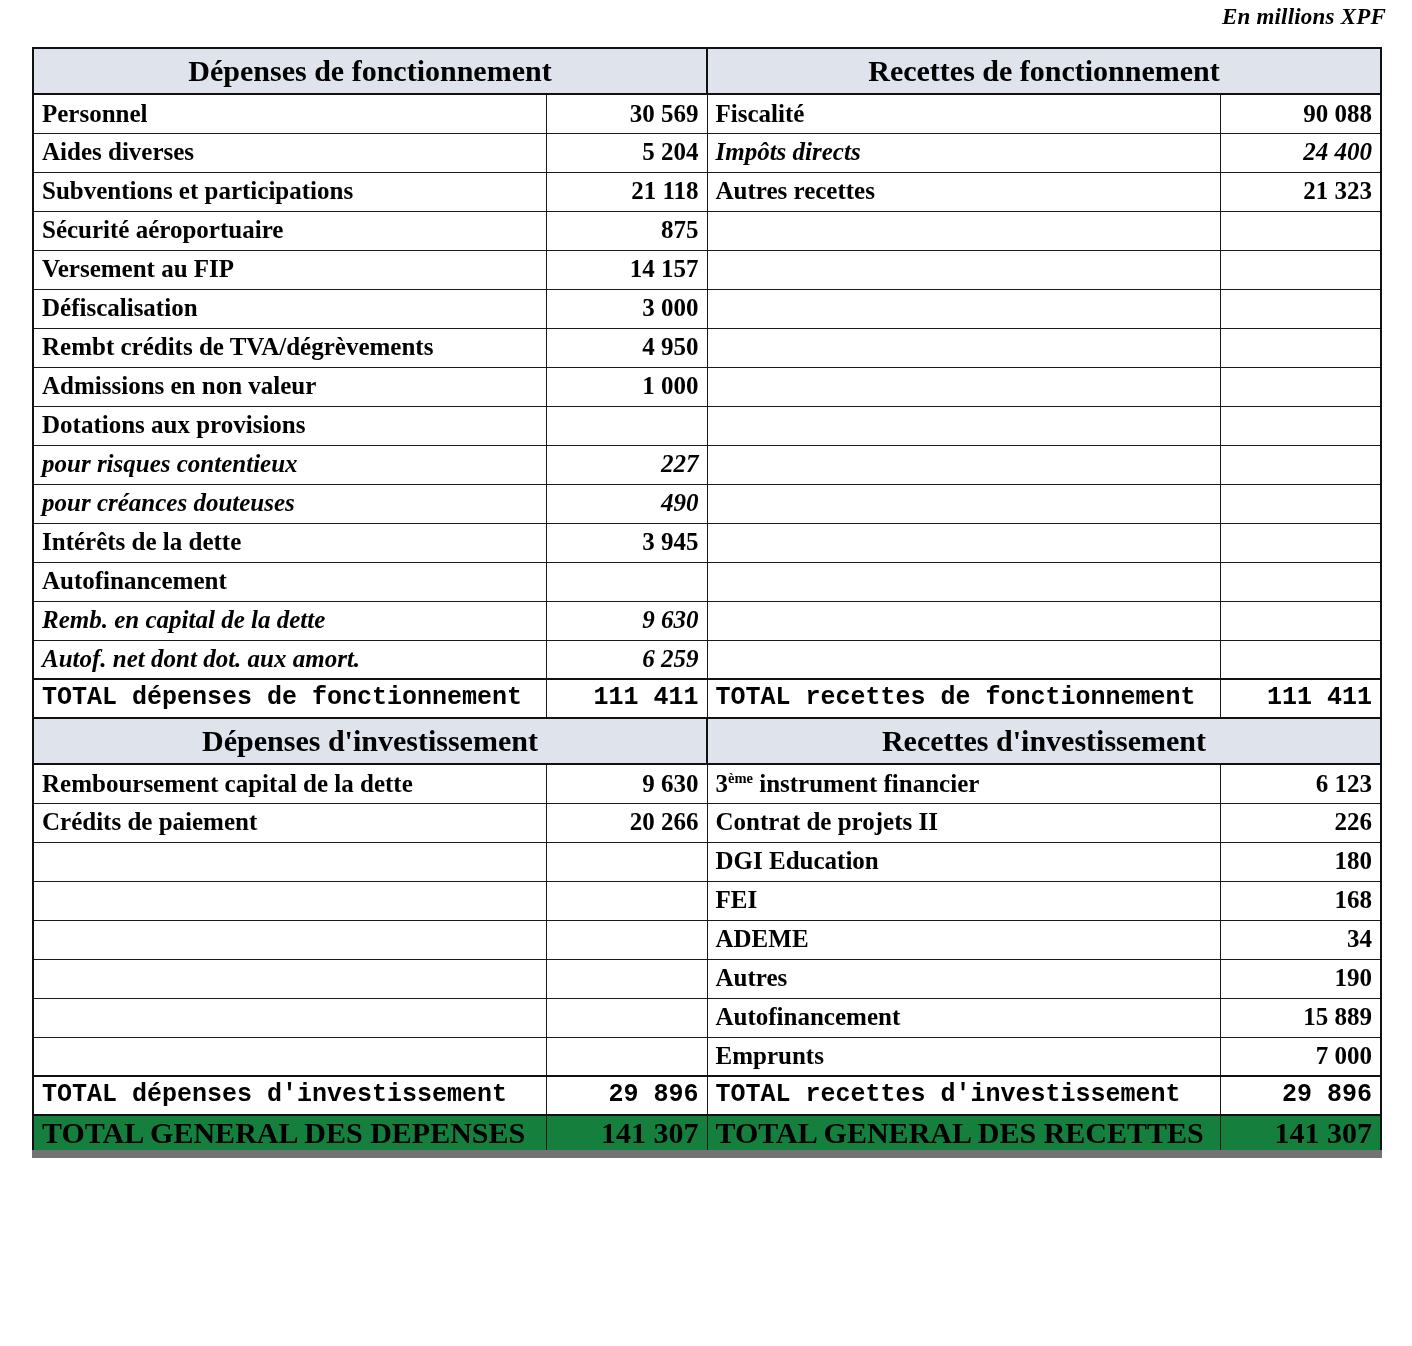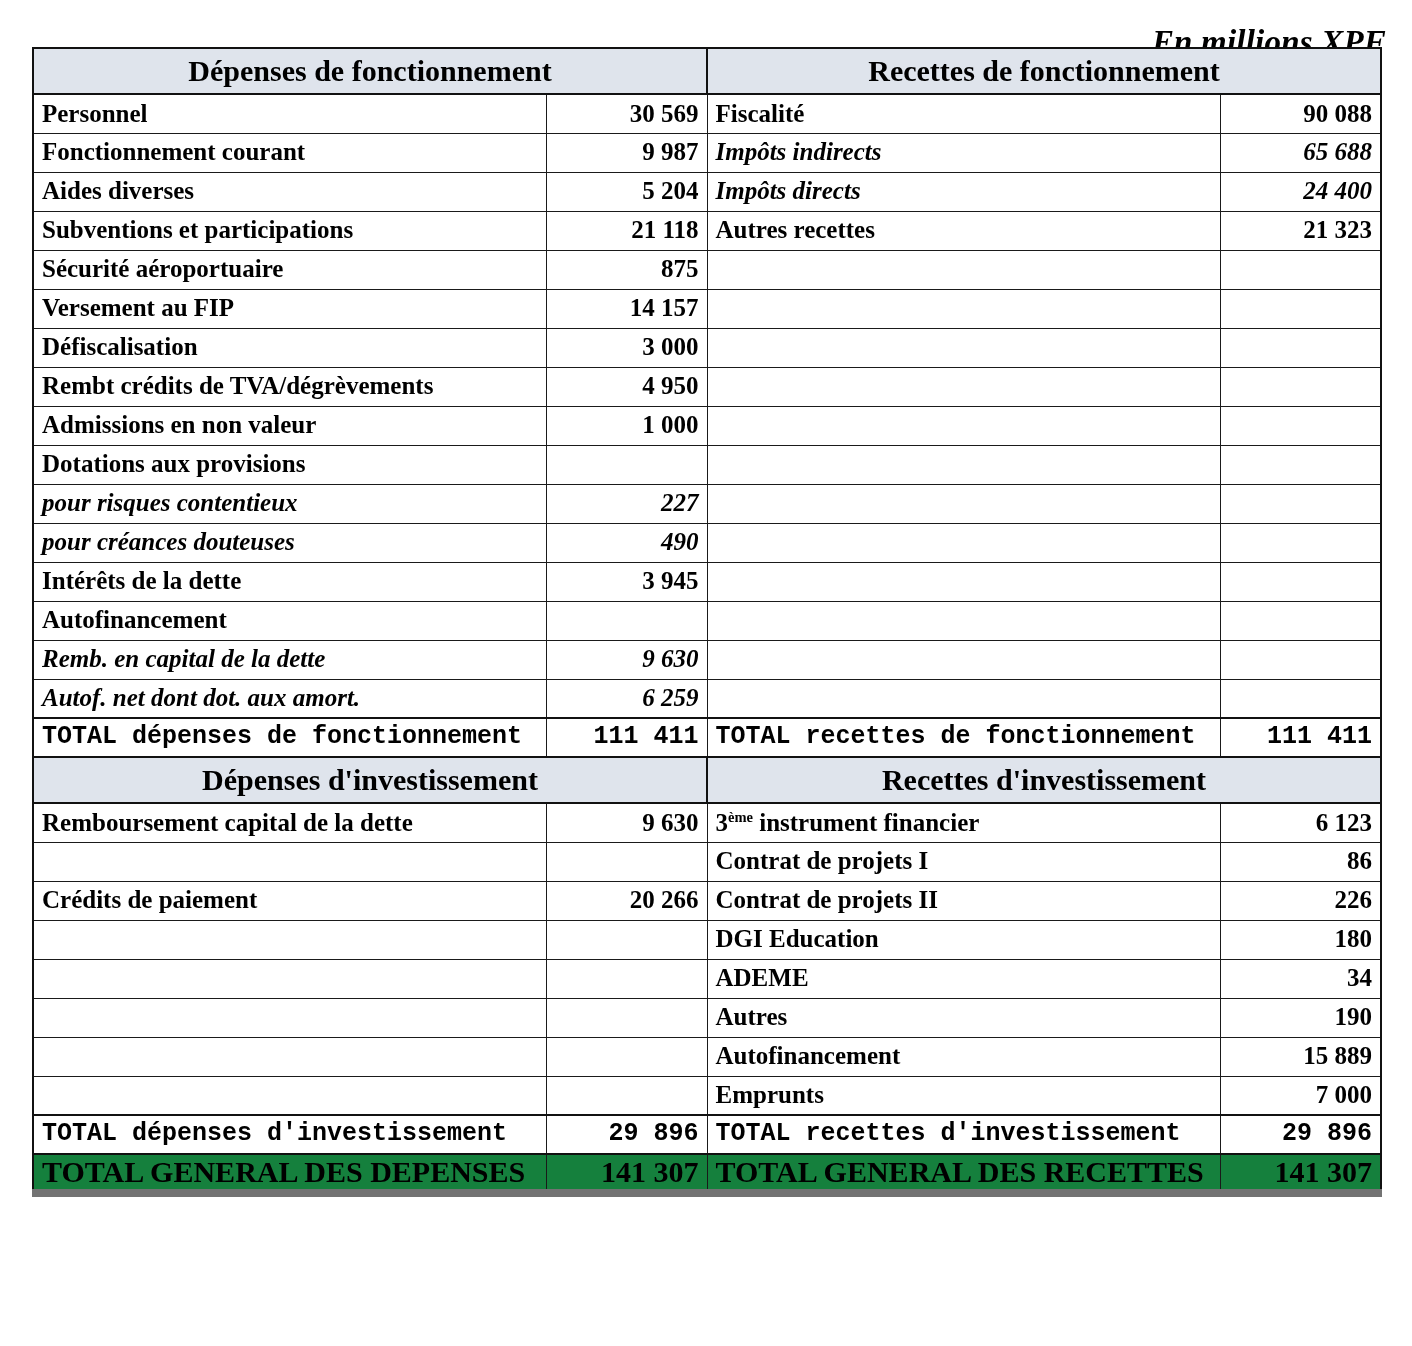--- a/index.html
+++ b/index.html
@@ -16,25 +16,25 @@
   }
   #page {
     position: relative;
     width: 1412px;
     height: 1346px;
     box-sizing: border-box;
     padding: 0;
   }
   .caption-row {
     position: absolute;
-    top: 24px;
+    top: 4px;
     right: 26px;
     font-style: italic;
     font-weight: bold;
-    font-size: 33px;
+    font-size: 23px;
     letter-spacing: 0.2px;
     white-space: nowrap;
   }
   table.budget {
     position: absolute;
     left: 32px;
     top: 47px;
     width: 1348px;
     border-collapse: collapse;
     table-layout: fixed;
@@ -118,26 +118,20 @@
           <td colspan="2">Dépenses de fonctionnement</td>
           <td colspan="2" class="sep-mid">Recettes de fonctionnement</td>
         </tr>
         <tr>
           <td class="lbl">Personnel</td>
           <td class="val mid-left">30 569</td>
           <td class="lbl mid-right">Fiscalité</td>
           <td class="val">90 088</td>
         </tr>
         <tr>
-          <td class="lbl">Fonctionnement courant</td>
-          <td class="val mid-left">9 987</td>
-          <td class="lbl ital mid-right">Impôts indirects</td>
-          <td class="val ital">65 688</td>
-        </tr>
-        <tr>
           <td class="lbl">Aides diverses</td>
           <td class="val mid-left">5 204</td>
           <td class="lbl ital mid-right">Impôts directs</td>
           <td class="val ital">24 400</td>
         </tr>
         <tr>
           <td class="lbl">Subventions et participations</td>
           <td class="val mid-left">21 118</td>
           <td class="lbl mid-right">Autres recettes</td>
           <td class="val">21 323</td>
@@ -224,36 +218,36 @@
           <td colspan="2">Dépenses d'investissement</td>
           <td colspan="2" class="sep-mid">Recettes d'investissement</td>
         </tr>
         <tr>
           <td class="lbl">Remboursement capital de la dette</td>
           <td class="val mid-left">9 630</td>
           <td class="lbl mid-right">3<sup class="ord">ème</sup> instrument financier</td>
           <td class="val">6 123</td>
         </tr>
         <tr>
-          <td class="lbl empty"></td>
-          <td class="val mid-left empty"></td>
-          <td class="lbl mid-right">Contrat de projets I</td>
-          <td class="val">86</td>
-        </tr>
-        <tr>
           <td class="lbl">Crédits de paiement</td>
           <td class="val mid-left">20 266</td>
           <td class="lbl mid-right">Contrat de projets II</td>
           <td class="val">226</td>
         </tr>
         <tr>
           <td class="lbl empty"></td>
           <td class="val mid-left empty"></td>
           <td class="lbl mid-right">DGI Education</td>
           <td class="val">180</td>
+        </tr>
+        <tr>
+          <td class="lbl empty"></td>
+          <td class="val mid-left empty"></td>
+          <td class="lbl mid-right">FEI</td>
+          <td class="val">168</td>
         </tr>
         <tr>
           <td class="lbl empty"></td>
           <td class="val mid-left empty"></td>
           <td class="lbl mid-right">ADEME</td>
           <td class="val">34</td>
         </tr>
         <tr>
           <td class="lbl empty"></td>
           <td class="val mid-left empty"></td>

